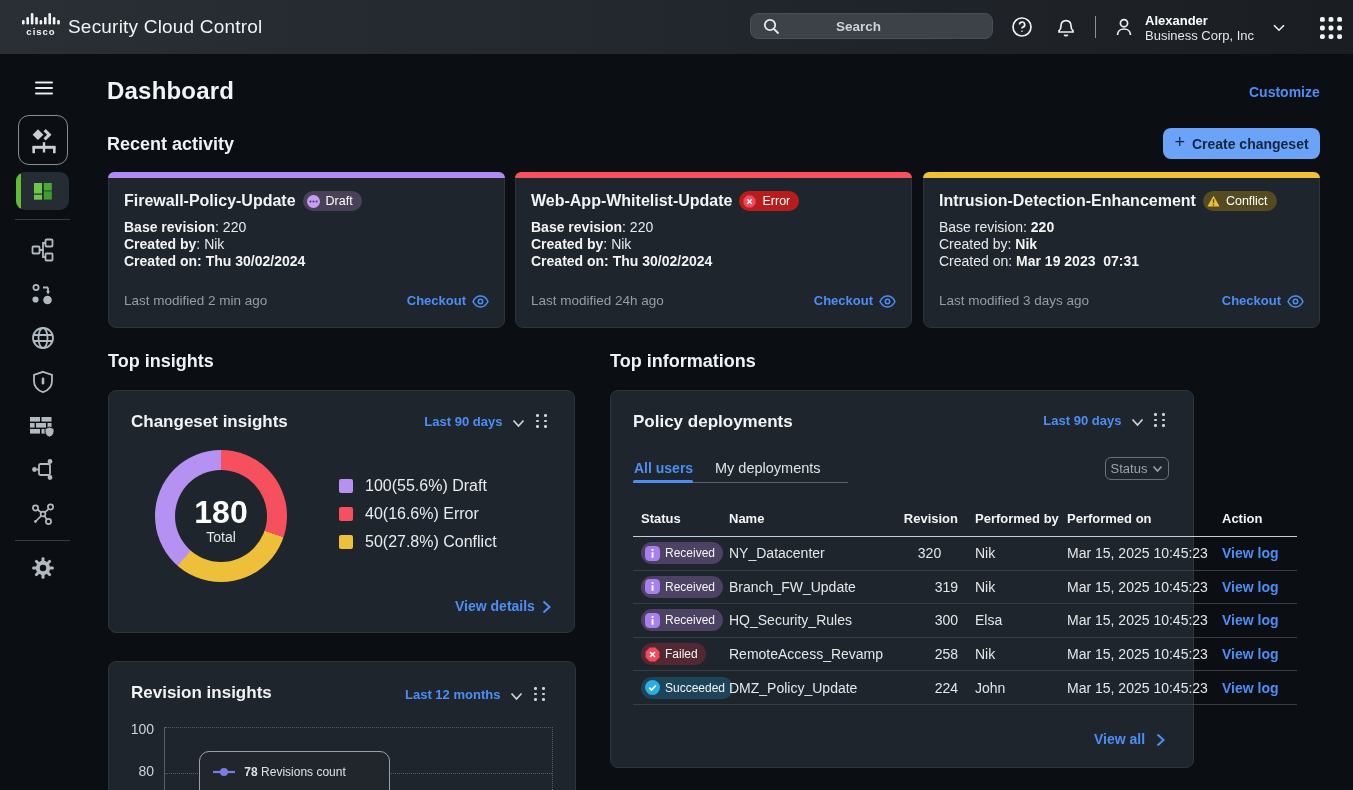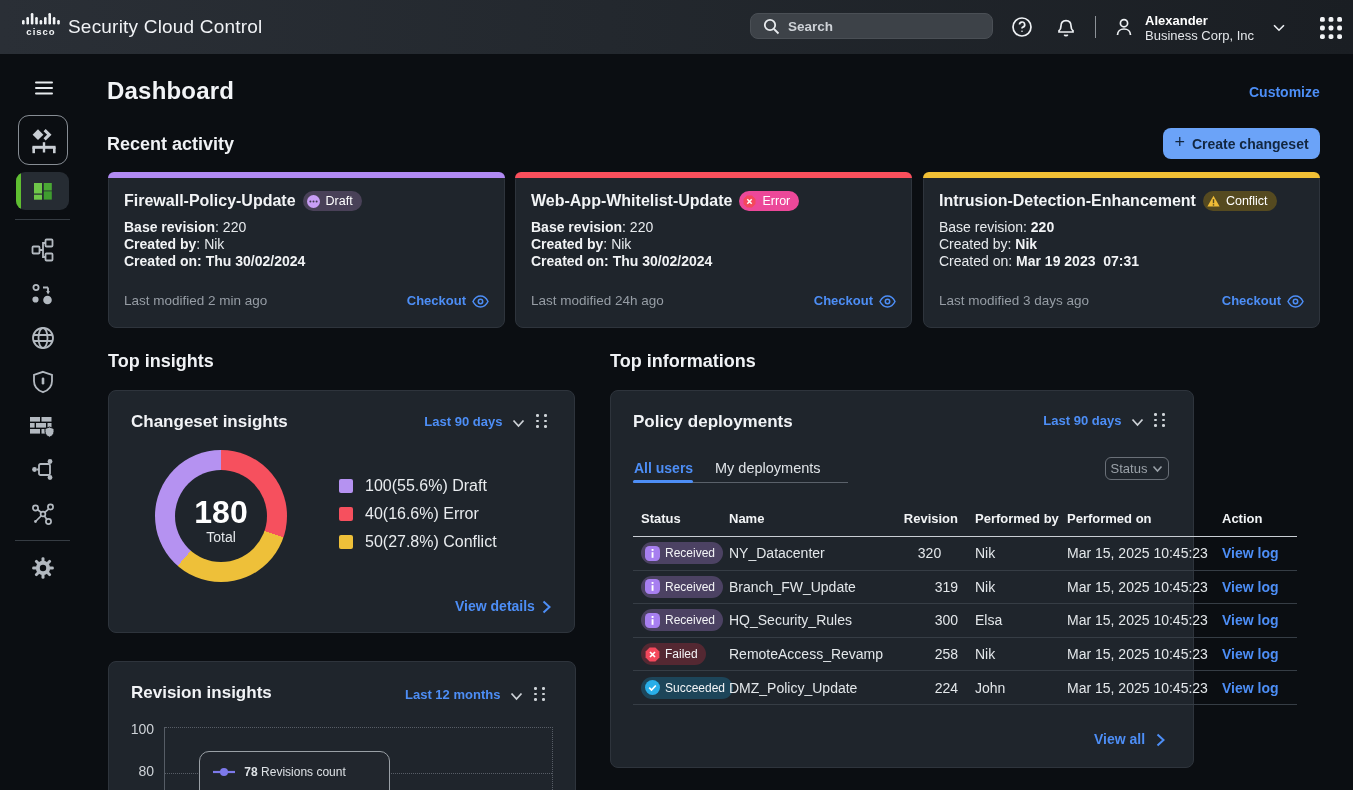--- a/index.html
+++ b/index.html
@@ -15,21 +15,21 @@
   
   #header {
     position:absolute; top:0; left:0; width:1353px; height:54px;
     background:linear-gradient(90deg,#2a2f36 0%, #23282e 45%, #1a1e23 100%);
   }
   #logo { position:absolute; left:22px; top:13px; }
   #brand { position:absolute; left:68px; top:16px; font-size:19px; color:#f0f2f5; letter-spacing:.2px; }
   #search {
     position:absolute; left:750px; top:13px; width:243px; height:26px;
     background:#3d4248; border:1px solid #4a4f55; border-radius:8px;
-    display:flex; align-items:center; padding-left:12px;
+    display:flex; align-items:center; padding-left:12px;gap:48px;
   }
   #search span { color:#ced2d7; font-size:13.5px; font-weight:bold; margin-left:8px; }
   .hicon { position:absolute; top:16px; }
   #hdr-divider { position:absolute; left:1095px; top:16px; width:1px; height:22px; background:#8d9298; }
   #acct-name { position:absolute; left:1145px; top:13px; font-size:13px; font-weight:bold; color:#fff; }
   #acct-org  { position:absolute; left:1145px; top:28px; font-size:13px; color:#e3e6e9; }
 
   
   #sidebar { position:absolute; top:54px; left:0; width:85px; height:736px; background:#0b0e12; }
   .sb-div { position:absolute; left:15px; width:55px; height:1px; background:#363c43; }
@@ -325,21 +325,21 @@
     <span class="co link">Checkout<svg width="17" height="13" viewBox="0 0 17 13" fill="none" stroke="#4d8ef6" stroke-width="1.5">
           <path d="M1 6.5 C3 2.5 5.5 1 8.5 1 s5.5 1.5 7.5 5.5 C14 10.5 11.5 12 8.5 12 S3 10.5 1 6.5 z"></path>
           <circle cx="8.5" cy="6.5" r="2.2"></circle>
         </svg></span>
   </div>
 </div>
 
 <div class="acard" style="left:515px;">
   <div class="topbar" style="background:#fa4f5c;"></div>
   <div class="inner">
-    <h3>Web-App-Whitelist-Update</h3><span class="pill" style="background:#ec4899;">
+    <h3>Web-App-Whitelist-Update</h3><span class="pill" style="background:#b91c1c;">
       <svg class="ic" viewBox="0 0 13 13">
           <path d="M4 .5 h5 L12.5 4 v5 L9 12.5 H4 L.5 9 V4 z" fill="#f4485c"></path>
           <path d="M4.3 4.3 l4.4 4.4 M8.7 4.3 l-4.4 4.4" stroke="#fff" stroke-width="1.5"></path>
         </svg>Error</span>
     <div class="meta">
       <div><b>Base revision</b>: 220</div>
       <div><b>Created by</b>: Nik</div>
       <div><b>Created on: Thu 30/02/2024</b></div>
     </div>
   </div>

